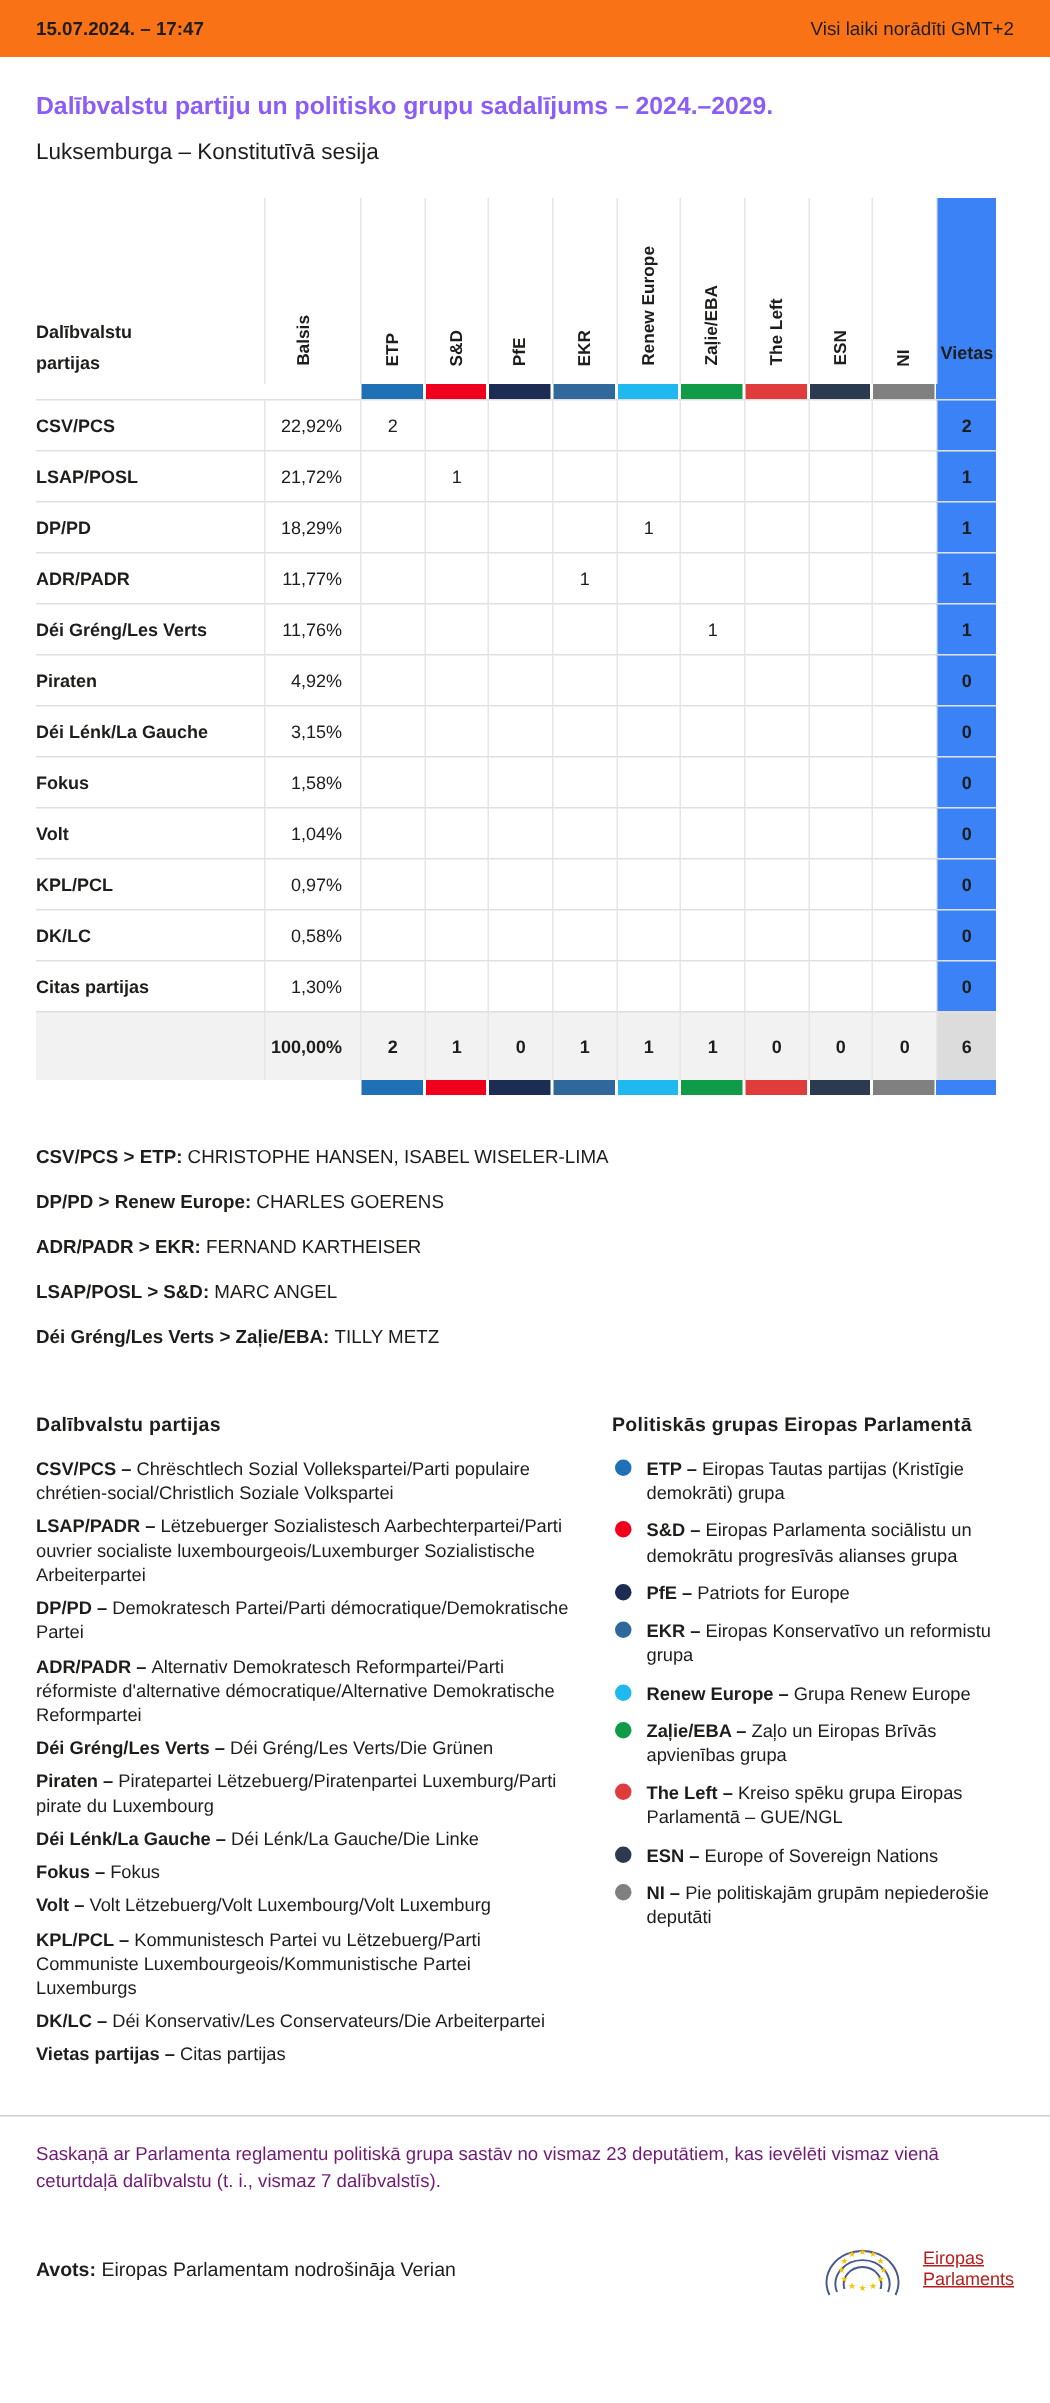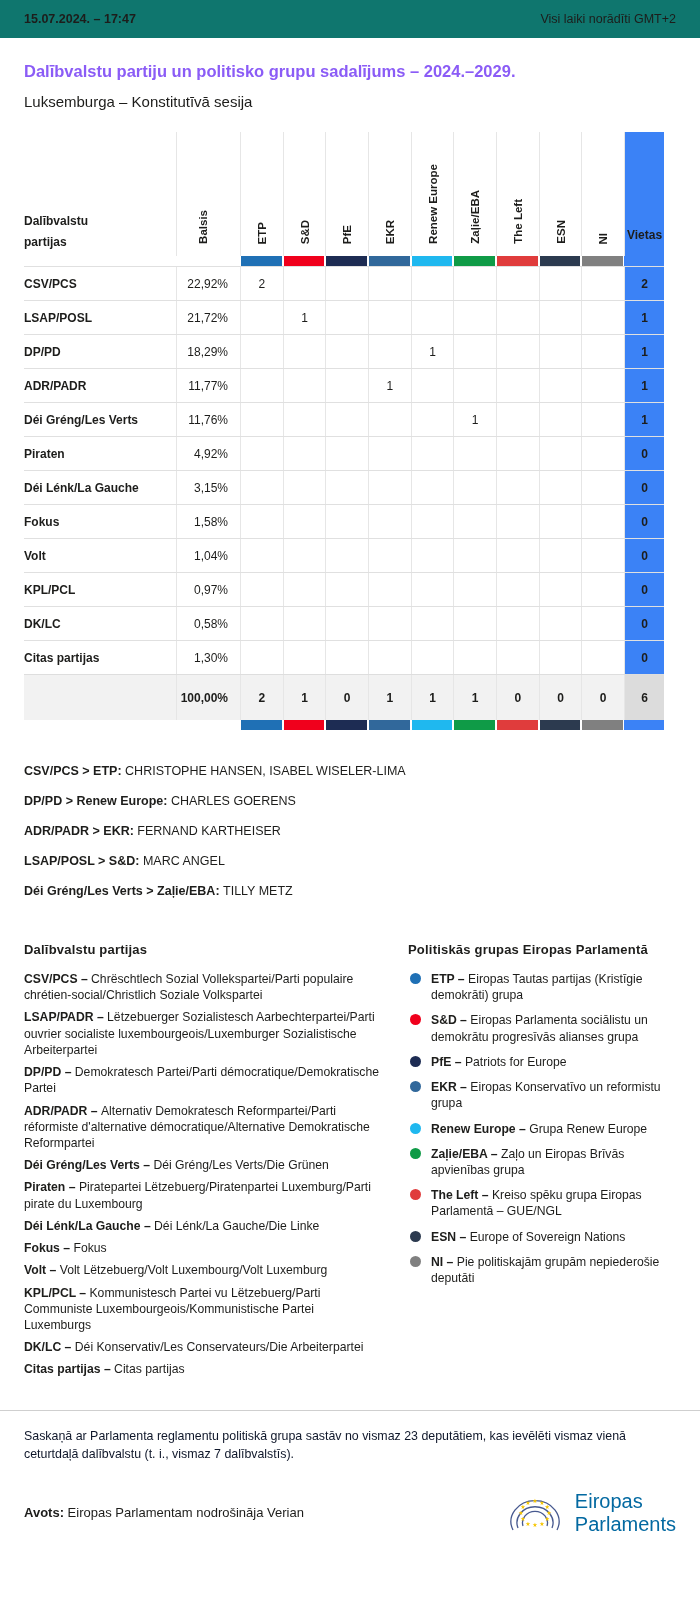--- a/index.html
+++ b/index.html
@@ -3,21 +3,21 @@
 <meta charset="utf-8">
 <style>
   * { margin:0; padding:0; box-sizing:border-box; }
   html,body { background:#fff; }
   body {
     width:700px; min-height:1602px; margin:0 auto;
     font-family:"Liberation Sans", sans-serif;
     color:#1d1d1b; overflow:hidden; position:relative;
   }
   
-  .topbar { height:38px; background:#0f766e; display:flex; justify-content:space-between;
+  .topbar { height:38px; background:#f97316; display:flex; justify-content:space-between;
             align-items:center; padding:16px 24px; font-size:12.5px; }
   .topbar-date { font-weight:bold; }
   
   .title { margin:24px 24px 0; font-size:16.5px; font-weight:bold; color:#8b5cf6; }
   .subtitle { margin:12px 24px 15px; font-size:15px; font-weight:normal; color:#1d1d1b; }
 
   
   .table { margin:22px 24px 0; width:640px; font-size:12px; }
   .trow { display:flex; }
   .cell { display:flex; align-items:center; }
@@ -59,26 +59,26 @@
   .legend-right { flex:1; }
   .legend-heading { font-weight:bold; font-size:13px; margin-bottom:14px; letter-spacing:.2px; }
   .party-item { font-size:12.2px; line-height:1.33; margin-bottom:6px; }
   .party-item b { font-weight:bold; }
   .group-item { position:relative; padding-left:23px; font-size:12.2px; line-height:1.33; margin-bottom:9px; }
   .group-item b { font-weight:bold; }
   .group-dot { position:absolute; left:2px; top:2px; width:11px; height:11px; border-radius:50%; display:block; }
 
   
   .footrule { border:none; border-top:1px solid #cfcfcf; margin:26px 0 0; width:100%; }
-  .footnote { margin:16px 24px 0; font-size:12.4px; line-height:1.5; color:#0f172a; max-width:652px; }
+  .footnote { margin:16px 24px 0; font-size:12.4px; line-height:1.5; color:#701a75; max-width:652px; }
   .footer { margin:26px 24px 24px; display:flex; justify-content:space-between; align-items:center; }
   .source { font-size:13px; }
   .source b { font-weight:bold; }
   .logo { display:flex; align-items:center; gap:8px; }
-  .logo-text { font-size:20px; color:#0369a1; line-height:1.15; display:flex; flex-direction:column; }
+  .logo-text { font-size:12px; color:#b91c1c; line-height:1.15; display:flex; flex-direction:column;text-decoration:underline; }
 </style>
 </head>
 <body>
 
 <header class="topbar">
   <span class="topbar-date">15.07.2024. – 17:47</span>
   <span class="topbar-tz">Visi laiki norādīti GMT+2</span>
 </header>
 
 <h1 class="title">Dalībvalstu partiju un politisko grupu sadalījums – 2024.–2029.</h1>
@@ -385,21 +385,21 @@
         <div class="party-item"><b>LSAP/PADR – </b><span>Lëtzebuerger Sozialistesch Aarbechterpartei/Parti ouvrier socialiste luxembourgeois/Luxemburger Sozialistische Arbeiterpartei</span></div>
         <div class="party-item"><b>DP/PD – </b><span>Demokratesch Partei/Parti démocratique/Demokratische Partei</span></div>
         <div class="party-item"><b>ADR/PADR – </b><span>Alternativ Demokratesch Reformpartei/Parti réformiste d'alternative démocratique/Alternative Demokratische Reformpartei</span></div>
         <div class="party-item"><b>Déi Gréng/Les Verts – </b><span>Déi Gréng/Les Verts/Die Grünen</span></div>
         <div class="party-item"><b>Piraten – </b><span>Piratepartei Lëtzebuerg/Piratenpartei Luxemburg/Parti pirate du Luxembourg</span></div>
         <div class="party-item"><b>Déi Lénk/La Gauche – </b><span>Déi Lénk/La Gauche/Die Linke</span></div>
         <div class="party-item"><b>Fokus – </b><span>Fokus</span></div>
         <div class="party-item"><b>Volt – </b><span>Volt Lëtzebuerg/Volt Luxembourg/Volt Luxemburg</span></div>
         <div class="party-item"><b>KPL/PCL – </b><span>Kommunistesch Partei vu Lëtzebuerg/Parti Communiste Luxembourgeois/Kommunistische Partei Luxemburgs</span></div>
         <div class="party-item"><b>DK/LC – </b><span>Déi Konservativ/Les Conservateurs/Die Arbeiterpartei</span></div>
-        <div class="party-item"><b>Citas partijas – </b><span>Citas partijas</span></div>
+        <div class="party-item"><b>Vietas partijas – </b><span>Citas partijas</span></div>
       </div>
   </div>
   <div class="legend-right">
     <div class="legend-heading">Politiskās grupas Eiropas Parlamentā</div>
     <div id="group-legend-items">
         <div class="group-item"><span class="group-dot" style="background: rgb(31, 112, 181);"></span><b>ETP – </b><span>Eiropas Tautas partijas (Kristīgie demokrāti) grupa</span></div>
         <div class="group-item"><span class="group-dot" style="background: rgb(240, 0, 28);"></span><b>S&amp;D – </b><span>Eiropas Parlamenta sociālistu un demokrātu progresīvās alianses grupa</span></div>
         <div class="group-item"><span class="group-dot" style="background: rgb(29, 44, 83);"></span><b>PfE – </b><span>Patriots for Europe</span></div>
         <div class="group-item"><span class="group-dot" style="background: rgb(49, 104, 155);"></span><b>EKR – </b><span>Eiropas Konservatīvo un reformistu grupa</span></div>
         <div class="group-item"><span class="group-dot" style="background: rgb(31, 184, 239);"></span><b>Renew Europe – </b><span>Grupa Renew Europe</span></div>

